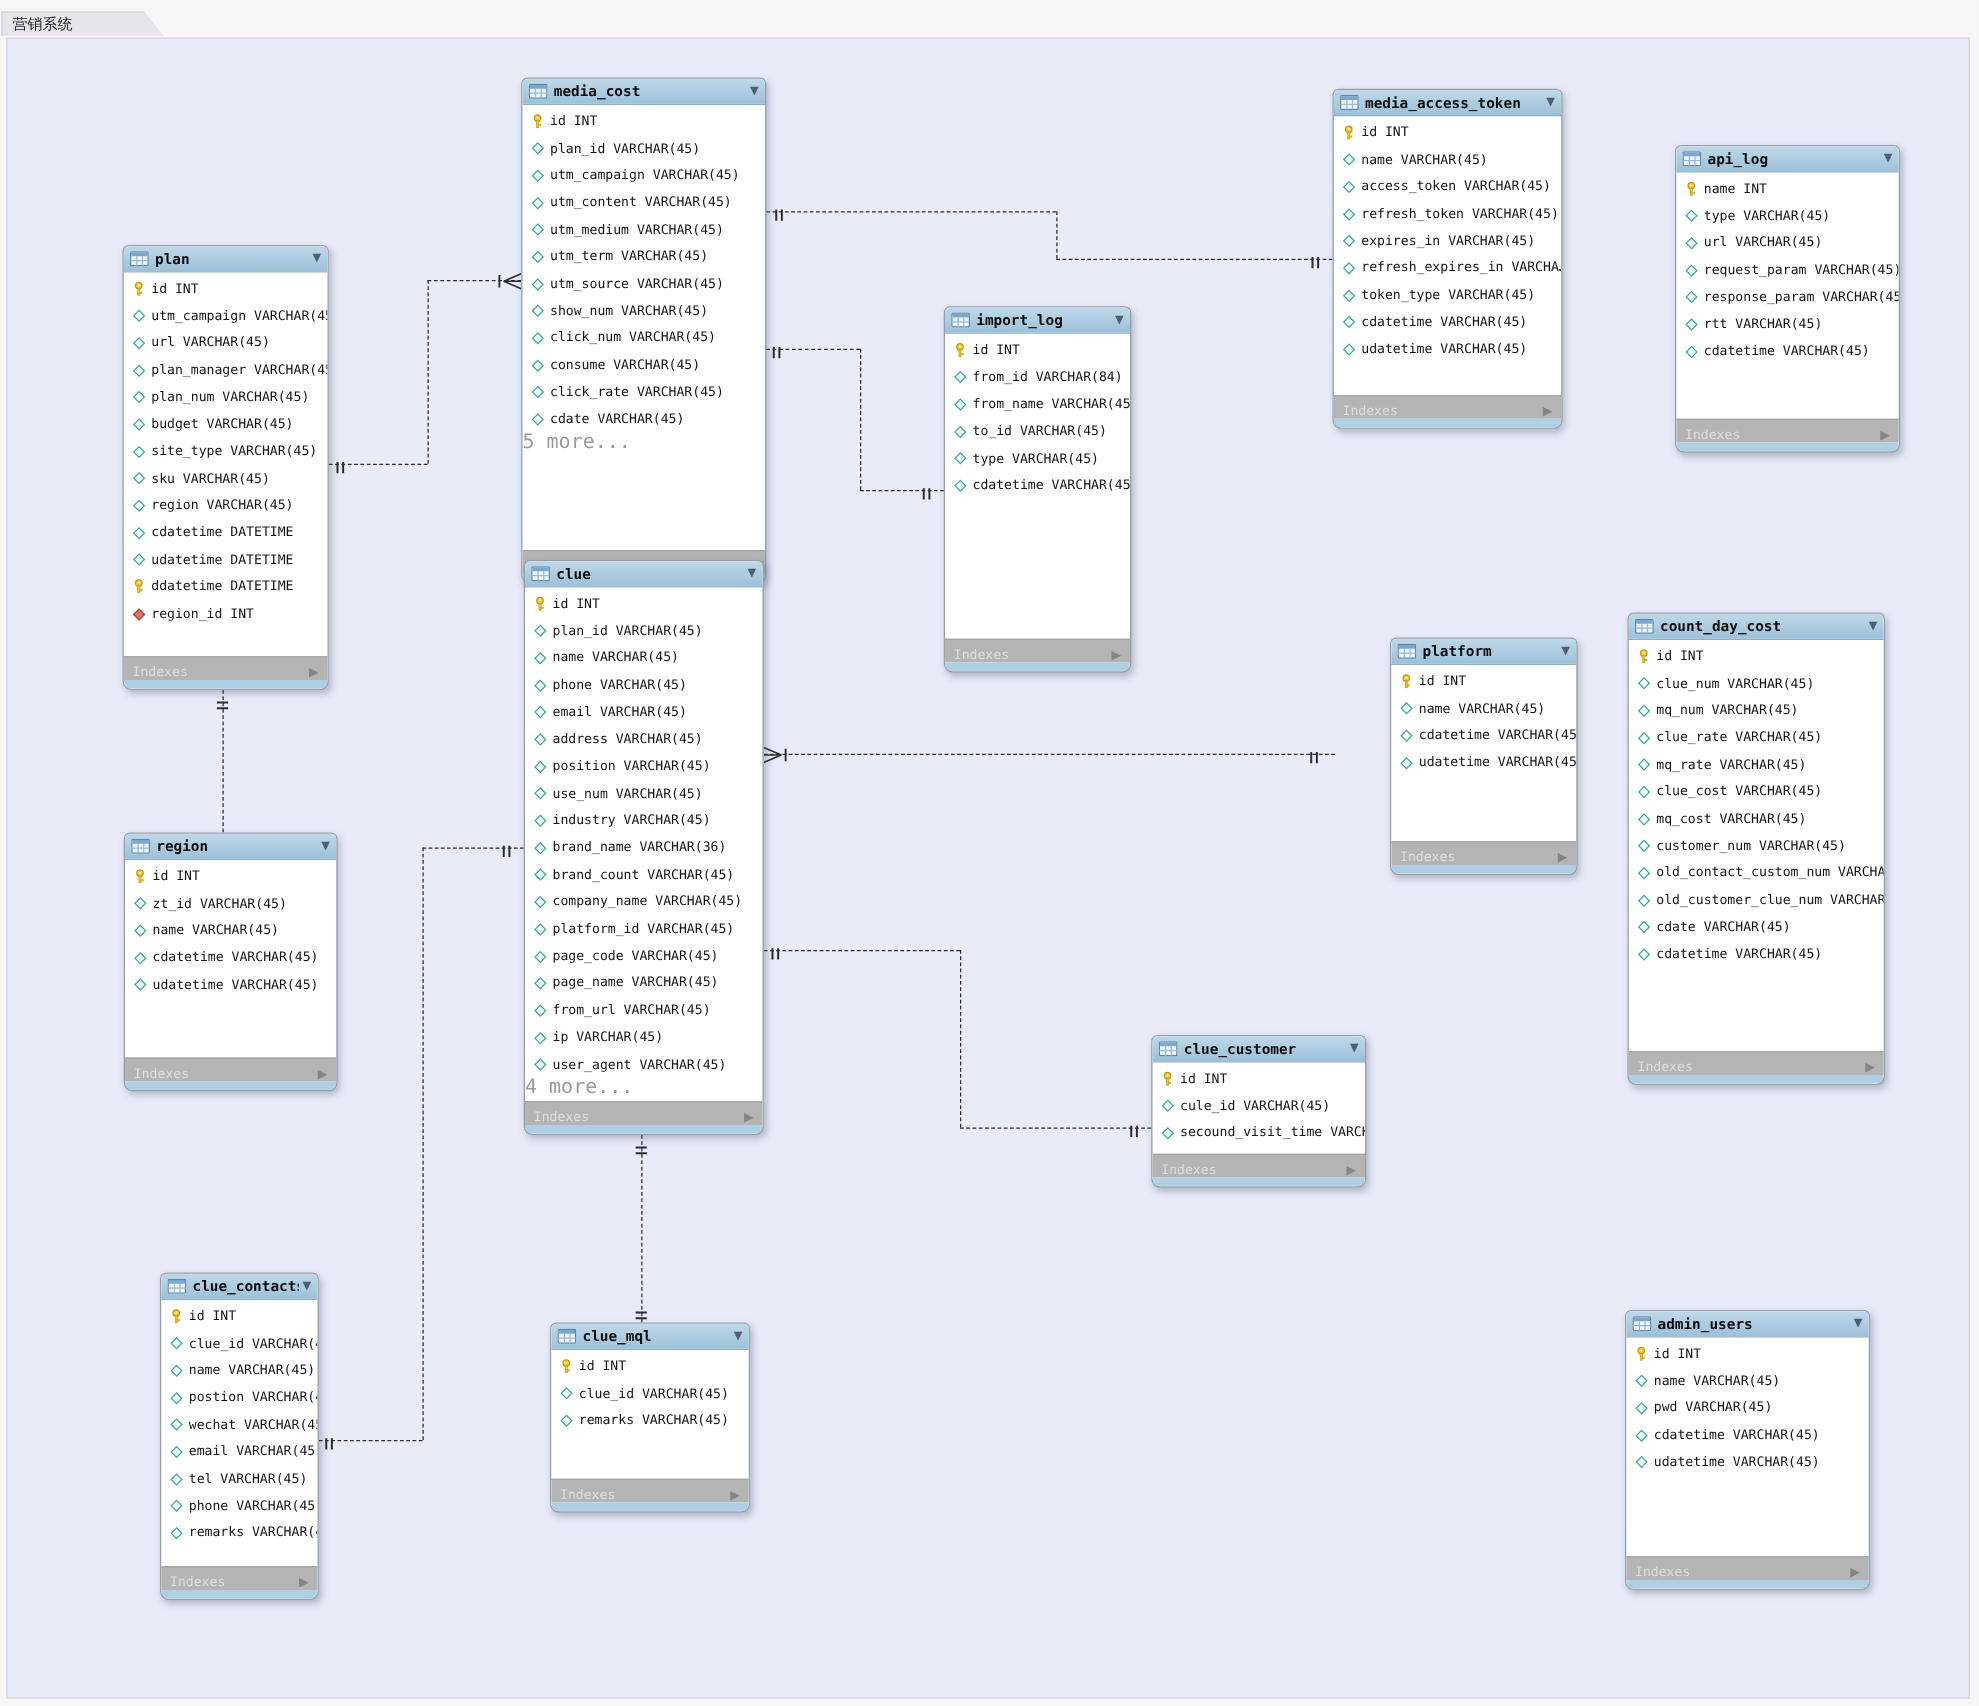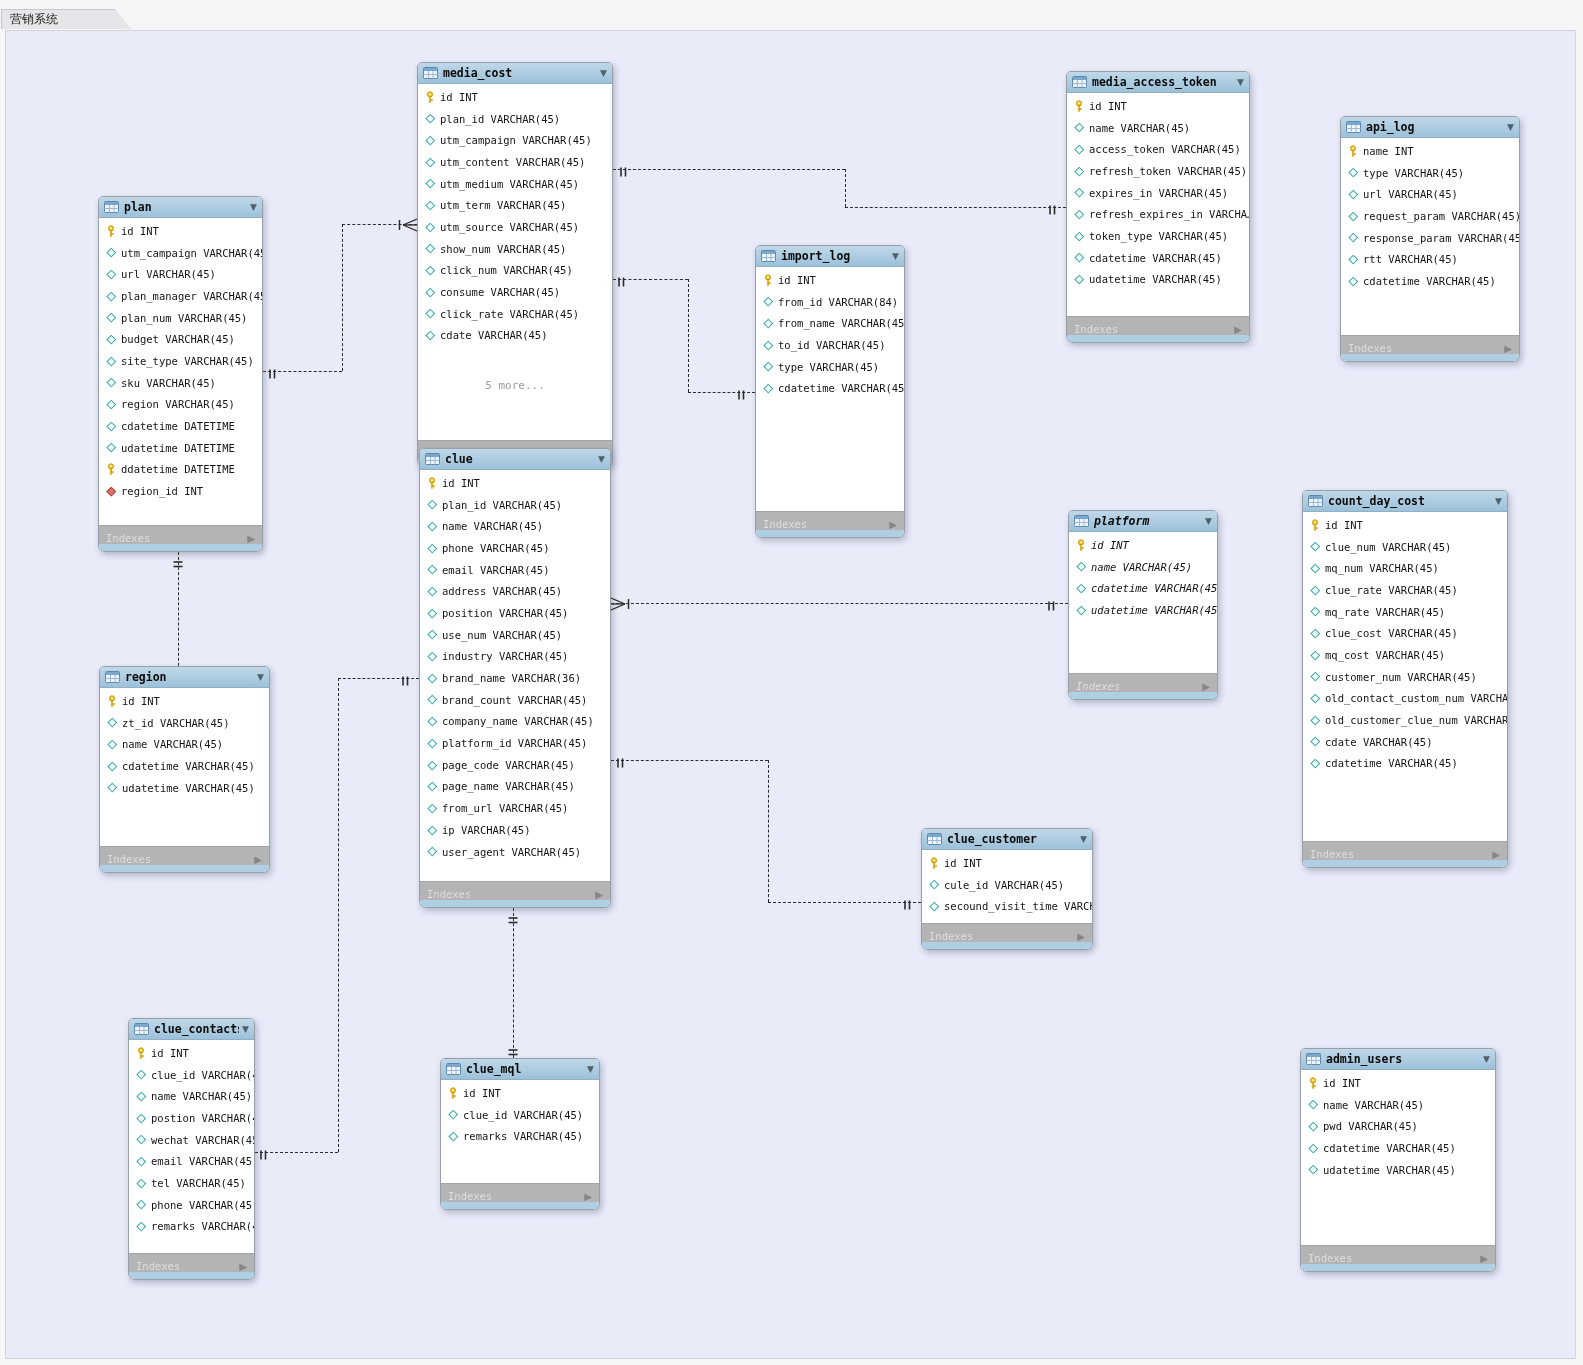--- a/index.html
+++ b/index.html
@@ -20,21 +20,21 @@
   .tb-title{font-weight:bold;font-size:11.5px;color:#0a0a0a;margin-left:5px;flex:1;
             white-space:nowrap;overflow:hidden;}
   .tb-caret{font-size:9px;color:#4f606c;margin-left:3px;font-family:"DejaVu Sans",sans-serif;}
   .tb-body{flex:1;padding-top:2px;overflow:hidden;}
   .tb-row{height:21.7px;display:flex;align-items:center;padding-left:6px;white-space:nowrap;}
   .icon-cell{width:12px;display:flex;justify-content:center;align-items:center;flex:0 0 12px;}
   .dmd{width:6.5px;height:6.5px;border:1.2px solid #38a7a0;background:#f2fdfd;
        transform:rotate(45deg);display:inline-block;box-sizing:border-box;}
   .dmd.fk{background:#e0746a;border-color:#ad4138;}
   .col-label{font-size:10.5px;color:#141414;margin-left:4px;}
-  .tb-more{font-size:11px;color:#9b9b9b;text-align:center;height:15px;line-height:14px;margin-top:33px;}
+  .tb-more{font-size:16px;color:#9b9b9b;text-align:left;height:15px;line-height:14px;}
   .tb-indexes{flex:0 0 18px;background:#b4b4b4;color:#dedede;font-size:10.5px;display:flex;
               align-items:flex-end;padding:0 7px;border-top:1px solid #a3a3a3;}
   .idx-arrow{margin-left:auto;color:#858585;font-size:10px;font-family:"DejaVu Sans",sans-serif;}
   .tb-strip{flex:0 0 7px;background:#afcfe4;}
   .seg{position:absolute;}
   .seg-h{border-top:1.4px dashed #2c2c2c;height:0;}
   .seg-v{border-left:1.4px dashed #2c2c2c;width:0;}
   .marker{position:absolute;pointer-events:none;}
 </style>
 </head>
@@ -697,21 +697,21 @@
             <span class="col-label">user_agent VARCHAR(45)</span>
           </div>
           <div class="tb-more">4 more...</div>
         </div>
         <div class="tb-indexes">
           <span>Indexes</span>
           <span class="idx-arrow">▶</span>
         </div>
         <div class="tb-strip"></div>
       </div>
-      <div class="table-box" style="left: 1068px; top: 510px; width: 150px; height: 190px; font-style: italic;">
+      <div class="table-box" style="left: 1112px; top: 510px; width: 150px; height: 190px;">
         <div class="tb-header">
           <span class="tb-hicon"><svg width="15" height="12" viewBox="0 0 15 12">
               <rect x="0.5" y="0.5" width="14" height="11" rx="1" fill="#eef4fb" stroke="#5b87ab"></rect>
               <rect x="1" y="1" width="13" height="3" fill="#7aa7cc"></rect>
               <line x1="5.5" y1="4" x2="5.5" y2="11.5" stroke="#9cb8d2"></line>
               <line x1="10" y1="4" x2="10" y2="11.5" stroke="#9cb8d2"></line>
               <line x1="0.5" y1="7.5" x2="14.5" y2="7.5" stroke="#9cb8d2"></line>
             </svg></span>
           <span class="tb-title">platform</span>
           <span class="tb-caret">▼</span>

